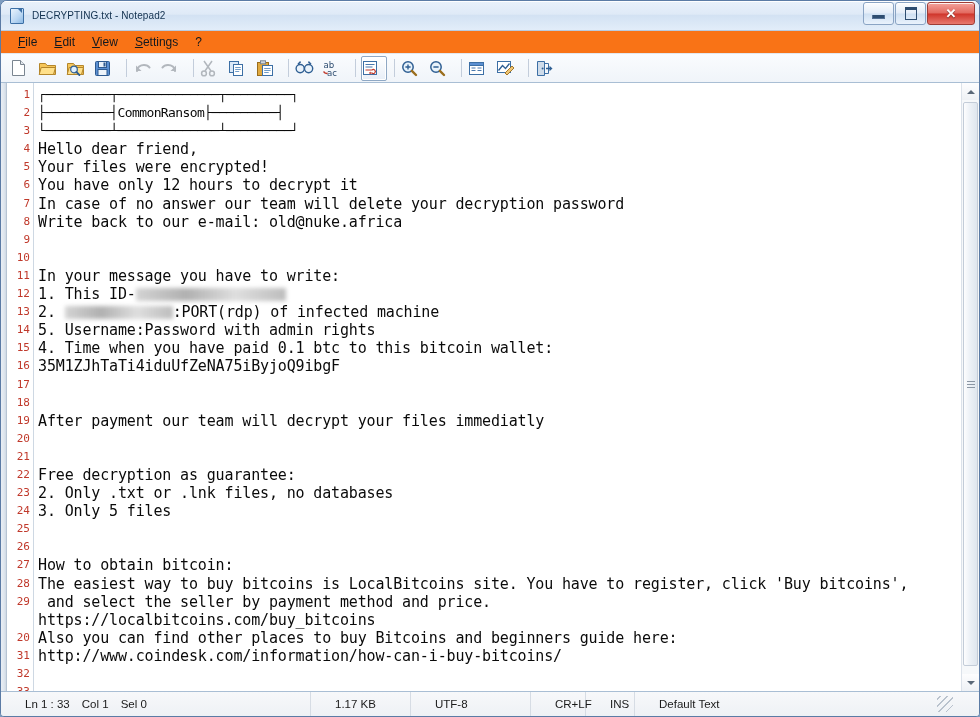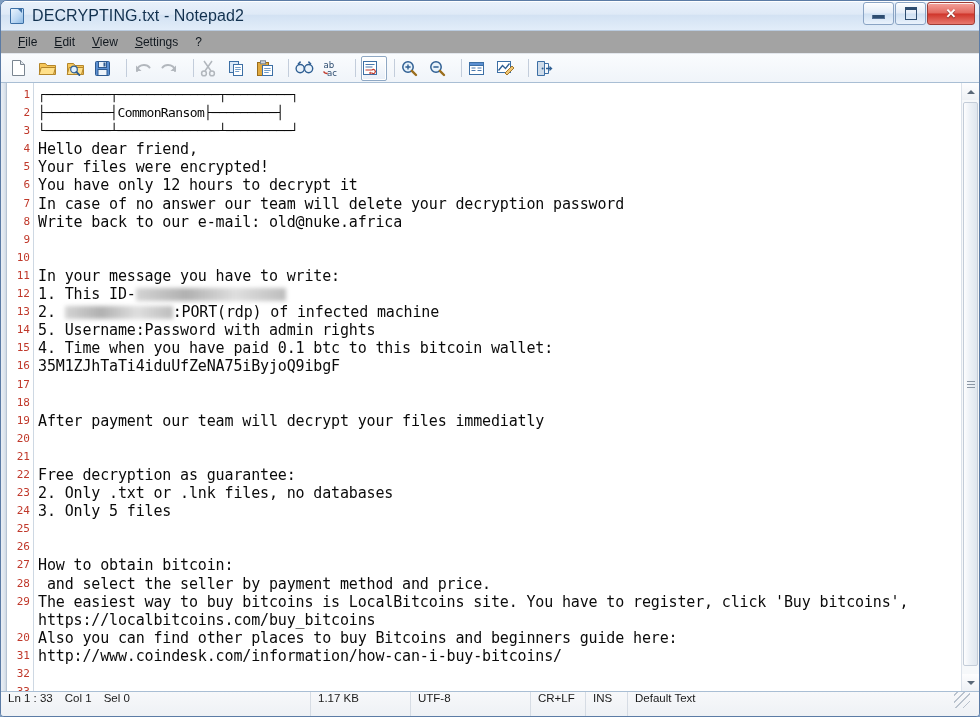--- a/index.html
+++ b/index.html
@@ -51,21 +51,21 @@
     border: 1px solid #3c6fa5;
     border-radius: 1px;
   }
   .title-icon .fold {
     position: absolute; left: 9px; top: 1px;
     width: 0; height: 0;
     border-left: 5px solid transparent;
     border-top: 5px solid #3c6fa5;
   }
   .titlebar-text {
-    font-size: 16px;
+    font-size: 10px;
     color: #12314f;
     letter-spacing: .1px;
     white-space: nowrap;
   }
 
   .win-buttons {
     position: absolute;
     right: 4px; top: 2px;
     display: flex;
     align-items: center;
@@ -98,21 +98,21 @@
   .glyph-close {
     font-size: 13px; font-weight: bold; color: #ffffff;
     line-height: 1; text-shadow: 0 1px 1px rgba(0,0,0,.45);
     font-family: "Liberation Sans", sans-serif;
   }
 
   
   .menubar {
     height: 22px;
     flex: 0 0 22px;
-    background: #a3a3a3;
+    background: #f97316;
     display: flex;
     align-items: center;
     padding-left: 9px;
     border-bottom: 1px solid #e3e7ed;
   }
   .menu-item {
     font-size: 12px;
     color: #11181f;
     padding: 2px 9px 2px 8px;
     white-space: nowrap;
@@ -267,22 +267,22 @@
     height: 24px;
     flex: 0 0 24px;
     background: linear-gradient(to bottom, #f7f8fa 0%, #eef1f5 100%);
     display: flex;
     align-items: center;
     font-size: 11.5px;
     color: #1a1a1a;
   }
   .sb-cell {
     height: 100%;
-    display: flex; 
-    padding: 0 7px;
+    display: flex; align-items: center;
+    padding: 0 24px;
     box-sizing: border-box;
     border-right: 1px solid #d6dce4;
     white-space: nowrap;
   }
   .sb-cell.pos { width: 310px; gap: 12px; }
   .sb-cell.size { width: 100px; }
   .sb-cell.enc { width: 120px; }
   .sb-cell.eol { width: 55px; }
   .sb-cell.ins { width: 42px; }
   .sb-cell.scheme { flex: 1 1 auto; border-right: none; }
@@ -587,22 +587,22 @@
         <div class="row">&nbsp;</div>
         <div class="row">After payment our team will decrypt your files immediatly</div>
         <div class="row">&nbsp;</div>
         <div class="row">&nbsp;</div>
         <div class="row">Free decryption as guarantee:</div>
         <div class="row">2. Only .txt or .lnk files, no databases</div>
         <div class="row">3. Only 5 files</div>
         <div class="row">&nbsp;</div>
         <div class="row">&nbsp;</div>
         <div class="row">How to obtain bitcoin:</div>
+        <div class="row">The easiest way to buy bitcoins is LocalBitcoins site. You have to register, click 'Buy bitcoins',</div>
         <div class="row"> and select the seller by payment method and price.</div>
-        <div class="row">The easiest way to buy bitcoins is LocalBitcoins site. You have to register, click 'Buy bitcoins',</div>
         <div class="row">https://localbitcoins.com/buy_bitcoins</div>
         <div class="row">Also you can find other places to buy Bitcoins and beginners guide here:</div>
         <div class="row">http://www.coindesk.com/information/how-can-i-buy-bitcoins/</div>
         <div class="row">&nbsp;</div>
       </div>
 
     <div class="vscroll">
       <div class="sb-arrow">
         <div class="tri-up"></div>
       </div>

